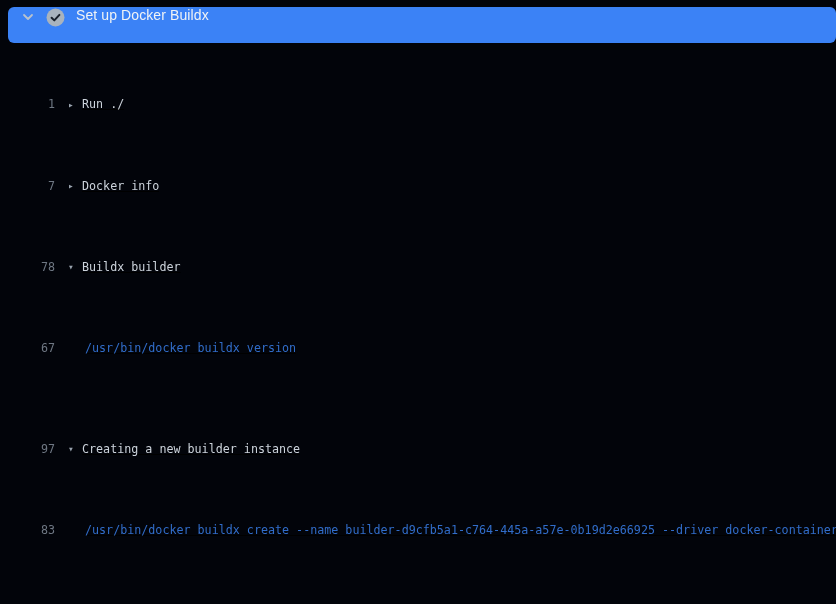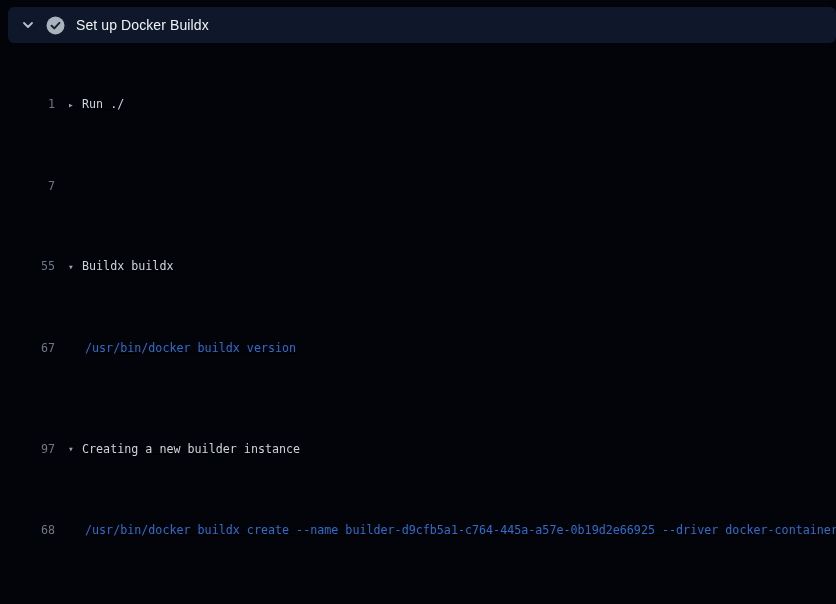--- a/index.html
+++ b/index.html
@@ -4,22 +4,22 @@
 <style>
   html,body { margin:0; padding:0; }
   body {
     width:836px; height:604px; overflow:hidden;
     background:#02040a;
     font-family:"Liberation Sans", sans-serif;
     position:relative;
   }
   .step-header {
     position:absolute; left:8px; top:7px; right:0; height:36px;
-    background:#0f172a; border-radius:6px;
-    display:flex; align-items:center;
+    background:#3b82f6; border-radius:6px;
+    display:flex; 
     cursor:pointer;
   }
   .chev { margin-left:10px; width:20px; height:20px; display:flex; align-items:center; justify-content:center; }
   .check-wrap { margin-left:7px; width:20px; height:20px; display:flex; align-items:center; justify-content:center; }
   .step-title {
     margin-left:11px; color:#f0f3f6; font-size:14px; font-weight:500;
     letter-spacing:.1px;
   }
   .log {
     position:absolute; top:54px; left:0; right:0; bottom:0;
@@ -63,40 +63,41 @@
   </div>
 
   <div class="log">
   <div class="row group-collapsed">
     <span class="num">1</span>
     <span class="body"><span class="arrow">▸</span><span class="text">Run ./</span></span>
   </div>
 
   <div class="row group-collapsed">
     <span class="num">7</span>
+    <span class="body"><span class="arrow">▸</span><span class="text">Docker info</span></span>
   </div>
 
   <div class="row group-expanded">
-    <span class="num">55</span>
-    <span class="body"><span class="arrow">▾</span><span class="text">Buildx buildx</span></span>
+    <span class="num">78</span>
+    <span class="body"><span class="arrow">▾</span><span class="text">Buildx builder</span></span>
   </div>
 
   <div class="row command">
     <span class="num">67</span>
     <span class="body"><span class="arrow"></span><span class="text">/usr/bin/docker buildx version</span></span>
   </div>
 
 
   <div class="row group-expanded">
     <span class="num">97</span>
     <span class="body"><span class="arrow">▾</span><span class="text">Creating a new builder instance</span></span>
   </div>
 
   <div class="row command">
-    <span class="num">68</span>
+    <span class="num">83</span>
     <span class="body"><span class="arrow"></span><span class="text">/usr/bin/docker buildx create --name builder-d9cfb5a1-c764-445a-a57e-0b19d2e66925 --driver docker-container</span></span>
   </div>
 
   
 
   
 
   
 
   

